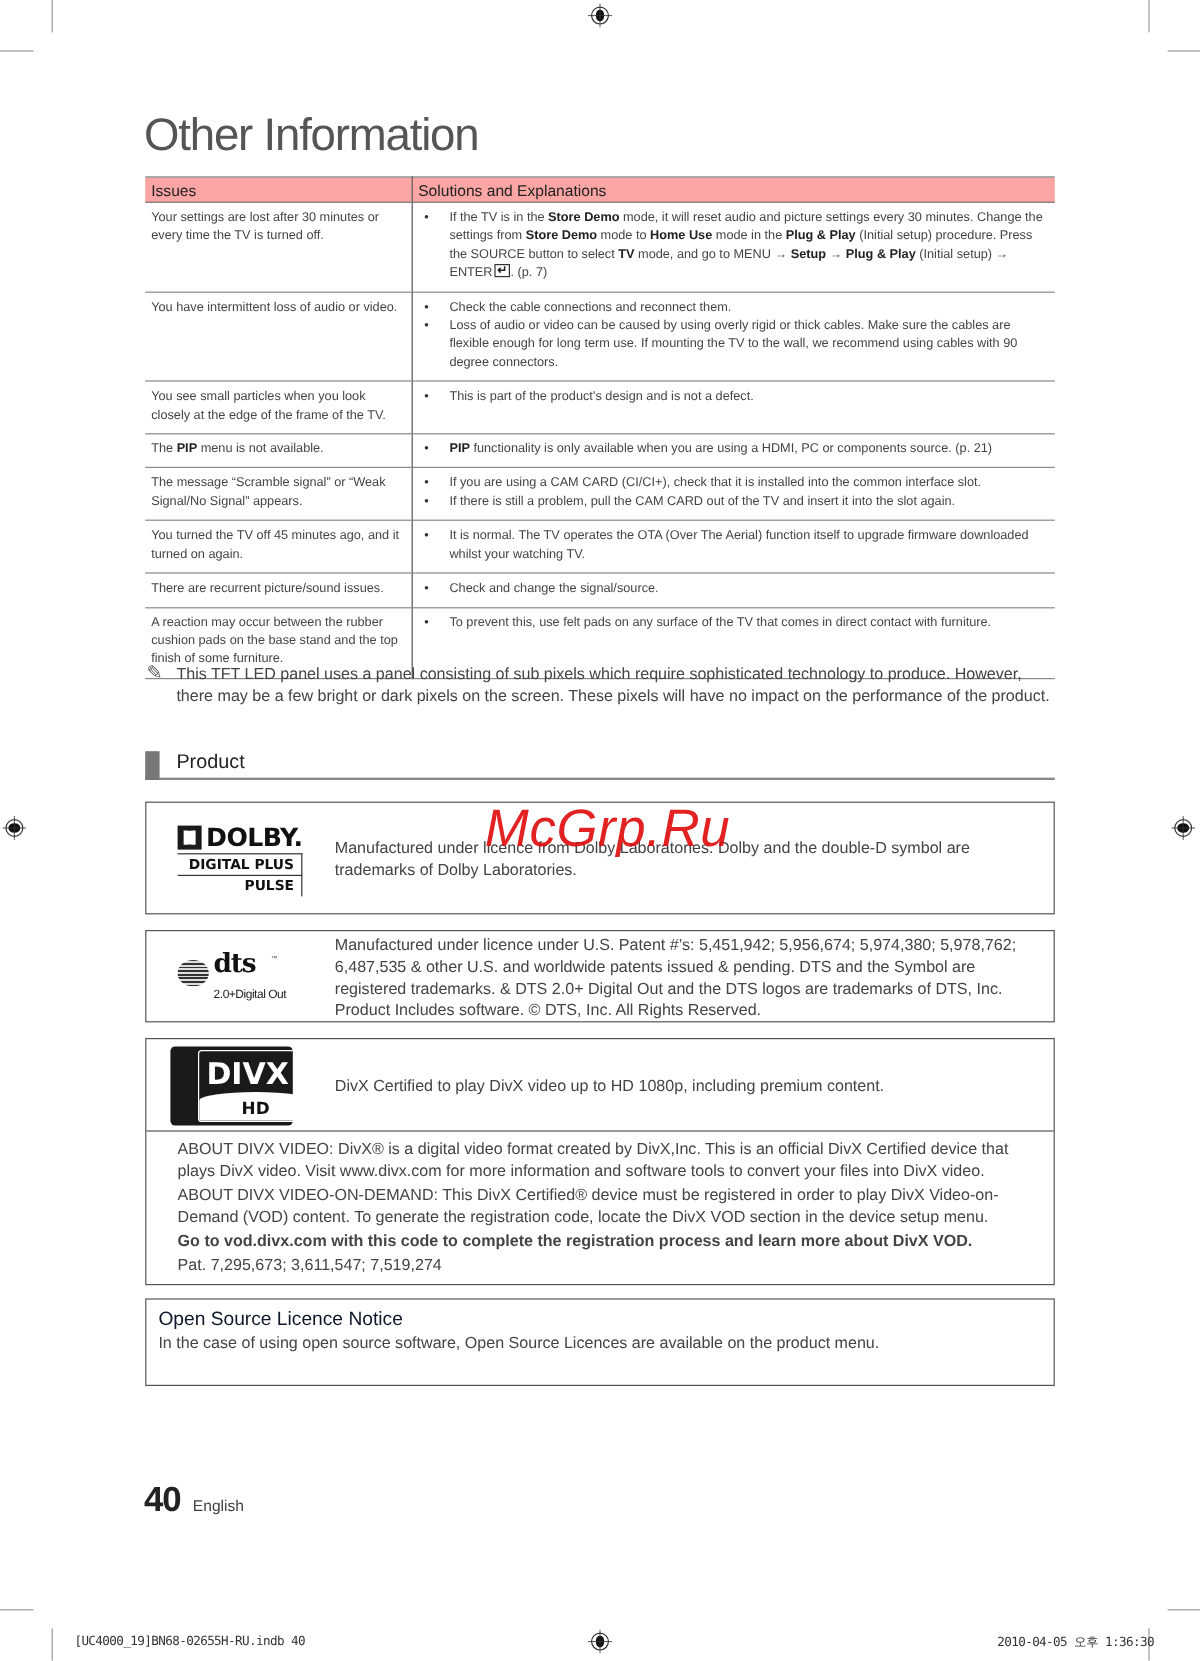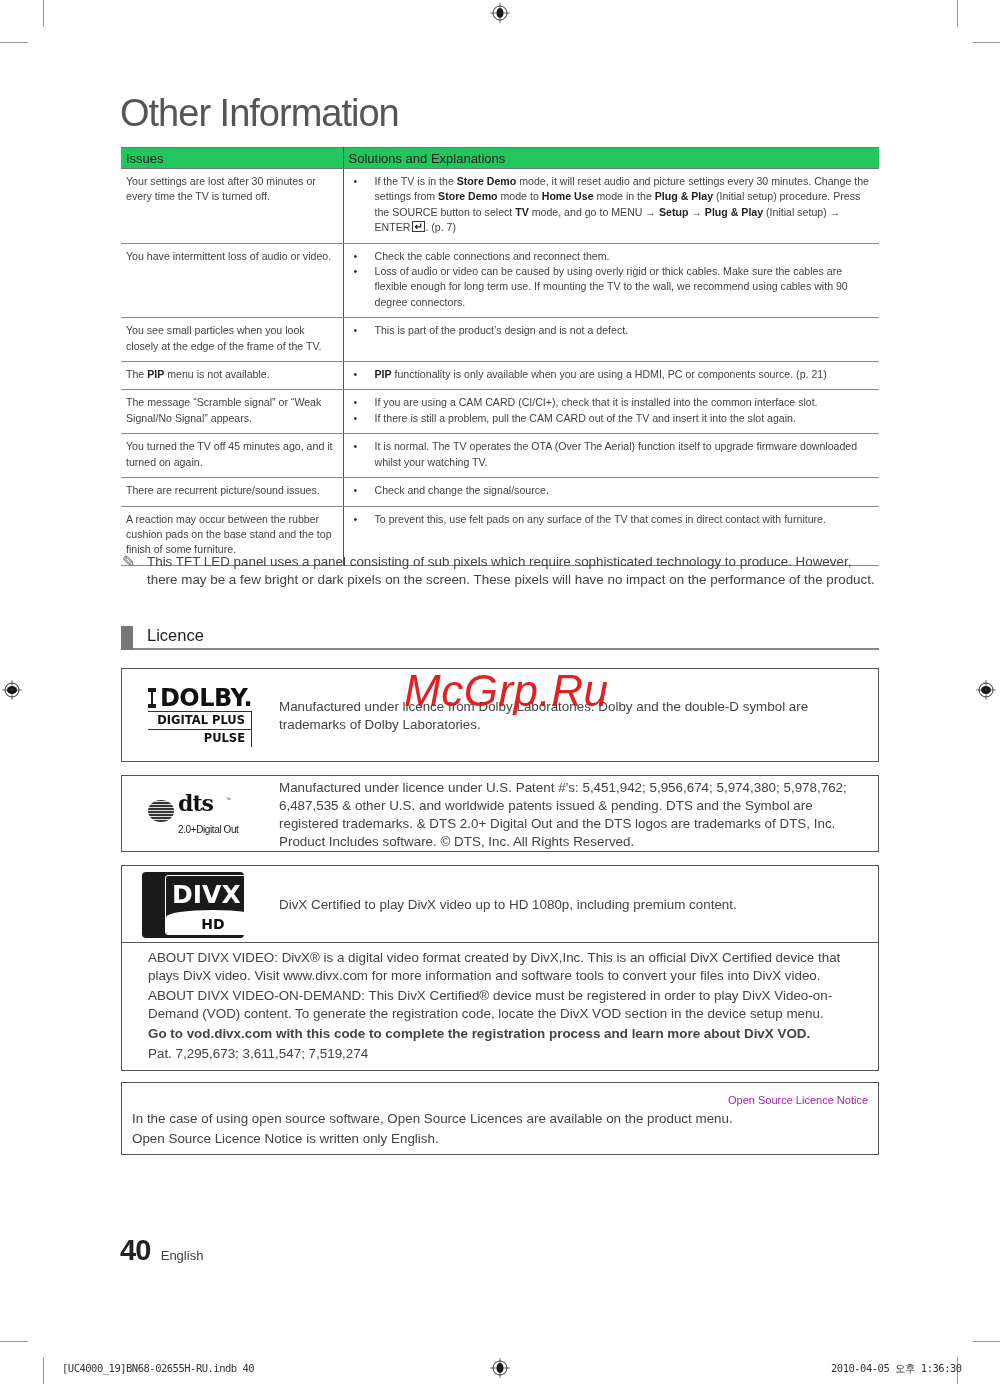--- a/index.html
+++ b/index.html
@@ -7,21 +7,21 @@
   body { position: relative; font-family: "Liberation Sans", sans-serif; color: #333; overflow: hidden; }
 
   
   .mark { position: absolute; background: #9a9a9a; }
   .regmark { position: absolute; width: 20px; height: 20px; }
 
   .page-title { position: absolute; left: 120px; top: 92px; font-size: 38px; font-weight: normal; color: #555; letter-spacing: -1px; font-family: "Liberation Sans", sans-serif; }
 
   
   .ts-table { position: absolute; left: 121px; top: 147px; width: 758px; border-collapse: collapse; font-size: 10.6px; color: #444; }
-  .ts-table th { background: #22c55e; text-align: left; font-weight: normal; font-size: 13px; color: #222; padding: 3px 5px 2px 5px; border-top: 1px solid #777; border-bottom: 1px solid #777; height: 21px; }
+  .ts-table th { background: #fca5a5; text-align: left; font-weight: normal; font-size: 13px; color: #222; padding: 3px 5px 2px 5px; border-top: 1px solid #777; border-bottom: 1px solid #777; height: 21px; }
   .ts-table th.col1 { width: 222px; border-right: 1px solid #555; }
   .ts-table td { vertical-align: top; padding: 5px 5px 7px 5px; line-height: 15.4px; border-bottom: 1px solid #888; }
   .ts-table td.issue { border-right: 1px solid #555; }
   .ts-table ul { list-style: none; }
   .ts-table li { position: relative; padding-left: 26px; }
   .ts-table li::before { content: "•"; position: absolute; left: 5px; top: 0; color: #333; }
   .ts-table b { font-weight: bold; color: #222; }
   .enter-icon { display: inline-block; width: 13px; height: 11px; border: 1px solid #333; position: relative; vertical-align: -1px; margin-left: 2px; }
   .enter-icon::after { content: "↵"; position: absolute; left: 1px; top: -3px; font-size: 10px; color: #222; font-weight: bold; }
 
@@ -38,41 +38,41 @@
   .lic-box { position: absolute; left: 121px; width: 758px; border: 1px solid #555; background: #fff; }
   .lic-text { position: absolute; left: 157px; font-size: 13.4px; line-height: 18px; color: #444; }
 
   
   .dolby { position: absolute; left: 26px; top: 18px; width: 104px; }
   .dolby .top { display: flex; align-items: center; height: 22px; }
   .dolby .dd { width: 32px; height: 20px; background: #1a1a1a; position: relative; margin-right: 4px; }
   .dolby .dd::before, .dolby .dd::after { content: ""; position: absolute; top: 4px; width: 9px; height: 12px; background: #fff; }
   .dolby .dd::before { left: 5px; border-radius: 0 6px 6px 0; }
   .dolby .dd::after { right: 5px; border-radius: 6px 0 0 6px; }
-  .dolby .word { font-size: 24px; font-weight: bold; color: #111; letter-spacing: -0.5px; font-family: "DejaVu Sans", sans-serif; text-align: right; }
+  .dolby .word { font-size: 21px; font-weight: bold; color: #111; letter-spacing: -0.5px; font-family: "DejaVu Sans", sans-serif; text-align: right; }
   .dolby .line { border-top: 1px solid #333; border-right: 1px solid #333; font-size: 11.5px; font-weight: bold; text-align: right; padding-right: 6px; color: #111; height: 18px; line-height: 17px; margin-top: 2px; font-family: "DejaVu Sans", sans-serif; }
 
   
   .dts { position: absolute; left: 26px; top: 18px; width: 100px; height: 50px; }
   .dts .rings { position: absolute; left: 0; top: 6px; width: 26px; height: 22px; border-radius: 50%; background: repeating-linear-gradient(0deg, #333 0 1.5px, #ddd 1.5px 3px); }
   .dts .word { position: absolute; left: 30px; top: -4px; font-size: 22px; font-weight: bold; font-family: "DejaVu Serif", serif; color: #111; letter-spacing: -1px; }
   .dts .tm { position: absolute; left: 78px; top: 2px; font-size: 5px; }
   .dts .sub { position: absolute; left: 30px; top: 30px; font-size: 10px; color: #222; letter-spacing: -0.4px; }
 
   
   .divx { position: absolute; left: 20px; top: 6px; width: 102px; height: 66px; background: #1a1a1a; border-radius: 4px; padding: 3px; }
   .divx .inner { position: relative; width: 100%; height: 100%; border: 1px solid #fff; border-radius: 3px; overflow: hidden; margin-left: 20px; }
   .divx .word { position: absolute; left: 6px; top: 4px; font-size: 25px; font-weight: bold; color: #fff; font-family: "DejaVu Sans", sans-serif; letter-spacing: 0px; }
   .divx .hdband { position: absolute; left: 0; right: 0; bottom: 0; height: 24px; background: #fff; border-radius: 50% 50% 0 0 / 30% 30% 0 0; }
   .divx .hd { position: absolute; left: 0; right: 0; bottom: 2px; text-align: center; font-size: 14px; font-weight: bold; color: #111; font-family: "DejaVu Sans", sans-serif; }
 
   .divx-about { position: absolute; left: 26px; font-size: 13.4px; line-height: 18px; color: #444; width: 720px; }
 
   .oss-box { position: absolute; left: 121px; top: 1082px; width: 758px; height: 73px; border: 1px solid #555; padding: 8px 10px; }
-  .oss-box h3 { font-size: 11px; font-weight: normal; color: #a21caf; line-height: 18px; text-align: right; }
+  .oss-box h3 { font-size: 16px; font-weight: normal; color: #0f172a; line-height: 18px; }
   .oss-box p { font-size: 13.4px; line-height: 20px; color: #444; }
 
   .footer-page { position: absolute; left: 120px; top: 1234px; }
   .footer-page .num { font-size: 29px; font-weight: bold; color: #222; letter-spacing: -1px; }
   .footer-page .lang { font-size: 13px; color: #404040; margin-left: 6px; }
 
   .slug { position: absolute; top: 1362px; font-size: 10.5px; color: #333; font-family: "DejaVu Sans Mono", monospace; letter-spacing: -0.5px; }
 
   .watermark { position: absolute; left: 404px; top: 666px; font-size: 44px; font-style: italic; color: #e01010; font-family: "Liberation Sans", sans-serif; letter-spacing: 0.5px; opacity: 0.92; }
 </style>
@@ -192,21 +192,21 @@
     </tbody>
 </table>
 
 <div class="note">
   <span class="pencil">✎</span>
   <p>This TFT LED panel uses a panel consisting of sub pixels which require sophisticated technology to produce. However, there may be a few bright or dark pixels on the screen. These pixels will have no impact on the performance of the product.</p>
 </div>
 
 <div class="licence-heading">
   <div class="bar"></div>
-  <h2>Licence</h2>
+  <h2>Product</h2>
 </div>
 
 <div class="lic-box" style="top:668px;height:94px;">
   <div class="dolby">
     <div class="top">
       <div class="dd"></div>
       <span class="word">DOLBY.</span>
     </div>
     <div class="line">DIGITAL PLUS</div>
     <div class="line" style="margin-top:0;">PULSE</div>
@@ -236,21 +236,20 @@
   <div style="position:absolute;left:0;right:0;top:76px;border-top:1px solid #555;"></div>
   <p class="divx-about" style="top:83px;">ABOUT DIVX VIDEO: DivX® is a digital video format created by DivX,Inc. This is an official DivX Certified device that plays DivX video. Visit www.divx.com for more information and software tools to convert your files into DivX video.</p>
   <p class="divx-about" style="top:121px;">ABOUT DIVX VIDEO-ON-DEMAND: This DivX Certified® device must be registered in order to play DivX Video-on-Demand (VOD) content. To generate the registration code, locate the DivX VOD section in the device setup menu.</p>
   <p class="divx-about" style="top:159px;font-weight:bold;">Go to vod.divx.com with this code to complete the registration process and learn more about DivX VOD.</p>
   <p class="divx-about" style="top:179px;">Pat. 7,295,673; 3,611,547; 7,519,274</p>
 </div>
 
 <div class="oss-box">
   <h3>Open Source Licence Notice</h3>
   <p>In the case of using open source software, Open Source Licences are available on the product menu.</p>
-  <p>Open Source Licence Notice is written only English.</p>
 </div>
 
 <div class="footer-page">
   <span class="num">40</span>
   <span class="lang">English</span>
 </div>
 
 <span class="slug" style="left:62px;">[UC4000_19]BN68-02655H-RU.indb   40</span>
 <span class="slug" style="left:831px;">2010-04-05   오후 1:36:30</span>
 

